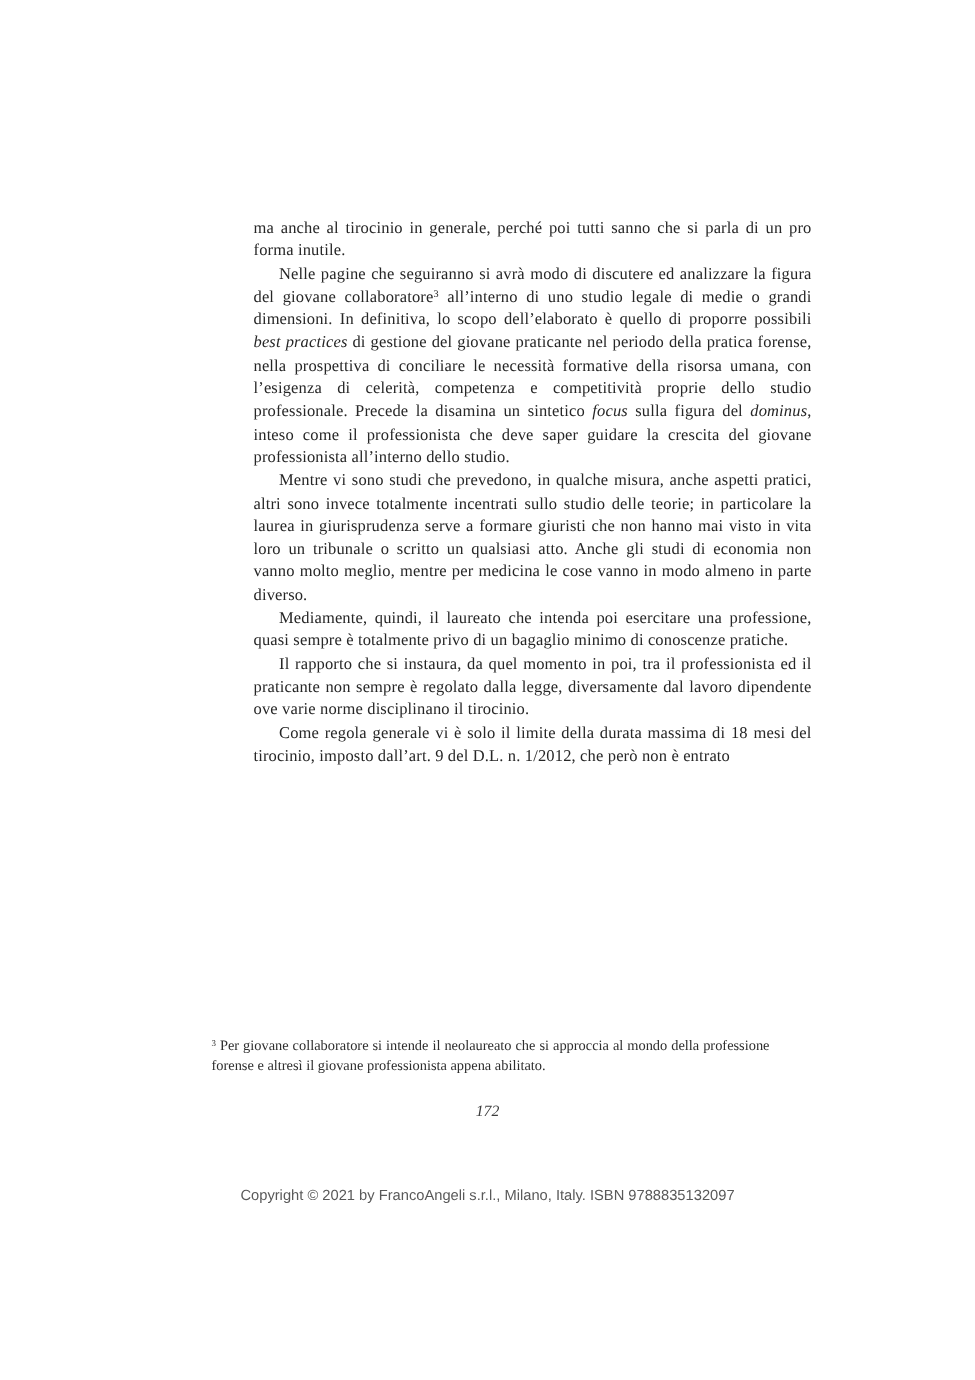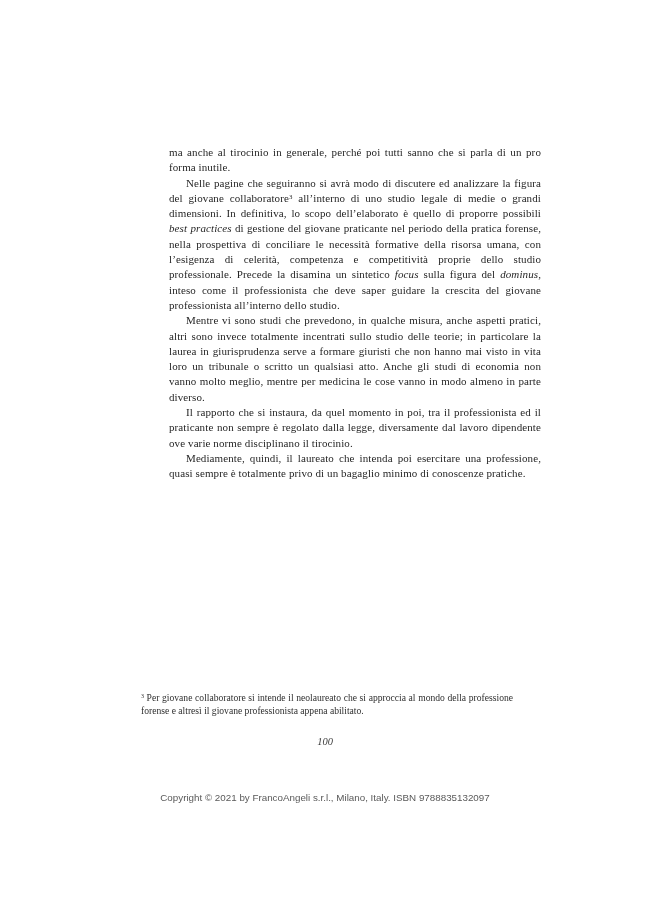--- a/index.html
+++ b/index.html
@@ -82,20 +82,21 @@
 <body>
 
 <div class="page">
   <div class="content">
     <div>
         <p class="noindent"><span>ma anche al tirocinio in generale, perché poi tutti sanno che si parla di un pro forma inutile.</span></p>
         <p class="indent"><span>Nelle pagine che seguiranno si avrà modo di discutere ed analizzare la figura del giovane collaboratore</span><sup>3</sup><span> all’interno di uno studio legale di medie o grandi dimensioni. In definitiva, lo scopo dell’elaborato è quello di proporre possibili </span><em>best practices</em><span> di gestione del giovane praticante nel periodo della pratica forense, nella prospettiva di conciliare le necessità formative della risorsa umana, con l’esigenza di celerità, competenza e competitività proprie dello studio professionale. Precede la disamina un sintetico </span><em>focus</em><span> sulla figura del </span><em>dominus</em><span>, inteso come il professionista che deve saper guidare la crescita del giovane professionista all’interno dello studio.</span></p>
       </div>
     <div>
         <p class="indent"><span>Mentre vi sono studi che prevedono, in qualche misura, anche aspetti pratici, altri sono invece totalmente incentrati sullo studio delle teorie; in particolare la laurea in giurisprudenza serve a formare giuristi che non hanno mai visto in vita loro un tribunale o scritto un qualsiasi atto. Anche gli studi di economia non vanno molto meglio, mentre per medicina le cose vanno in modo almeno in parte diverso.</span></p>
+        <p class="indent"><span>Mediamente, quindi, il laureato che intenda poi esercitare una professione, quasi sempre è totalmente privo di un bagaglio minimo di conoscenze pratiche.</span></p>
         <p class="indent"><span>Il rapporto che si instaura, da quel momento in poi, tra il professionista ed il praticante non sempre è regolato dalla legge, diversamente dal lavoro dipendente ove varie norme disciplinano il tirocinio.</span></p>
-        <p class="indent"><span>Mediamente, quindi, il laureato che intenda poi esercitare una professione, quasi sempre è totalmente privo di un bagaglio minimo di conoscenze pratiche.</span></p>
+        <p class="indent"><span>Come regola generale vi è solo il limite della durata massima di 18 mesi del tirocinio, imposto dall’art. 9 del D.L. n. 1/2012, che però non è entrato</span></p>
       </div>
   </div>
   <div class="footnote"><sup>3</sup><span> Per giovane collaboratore si intende il neolaureato che si approccia al mondo della professione forense e altresì il giovane professionista appena abilitato.</span></div>
-  <div class="pagenum">100</div>
+  <div class="pagenum">172</div>
   <div class="copyright">Copyright © 2021 by FrancoAngeli s.r.l., Milano, Italy. ISBN 9788835132097</div>
 </div>
 
 </body></html>

